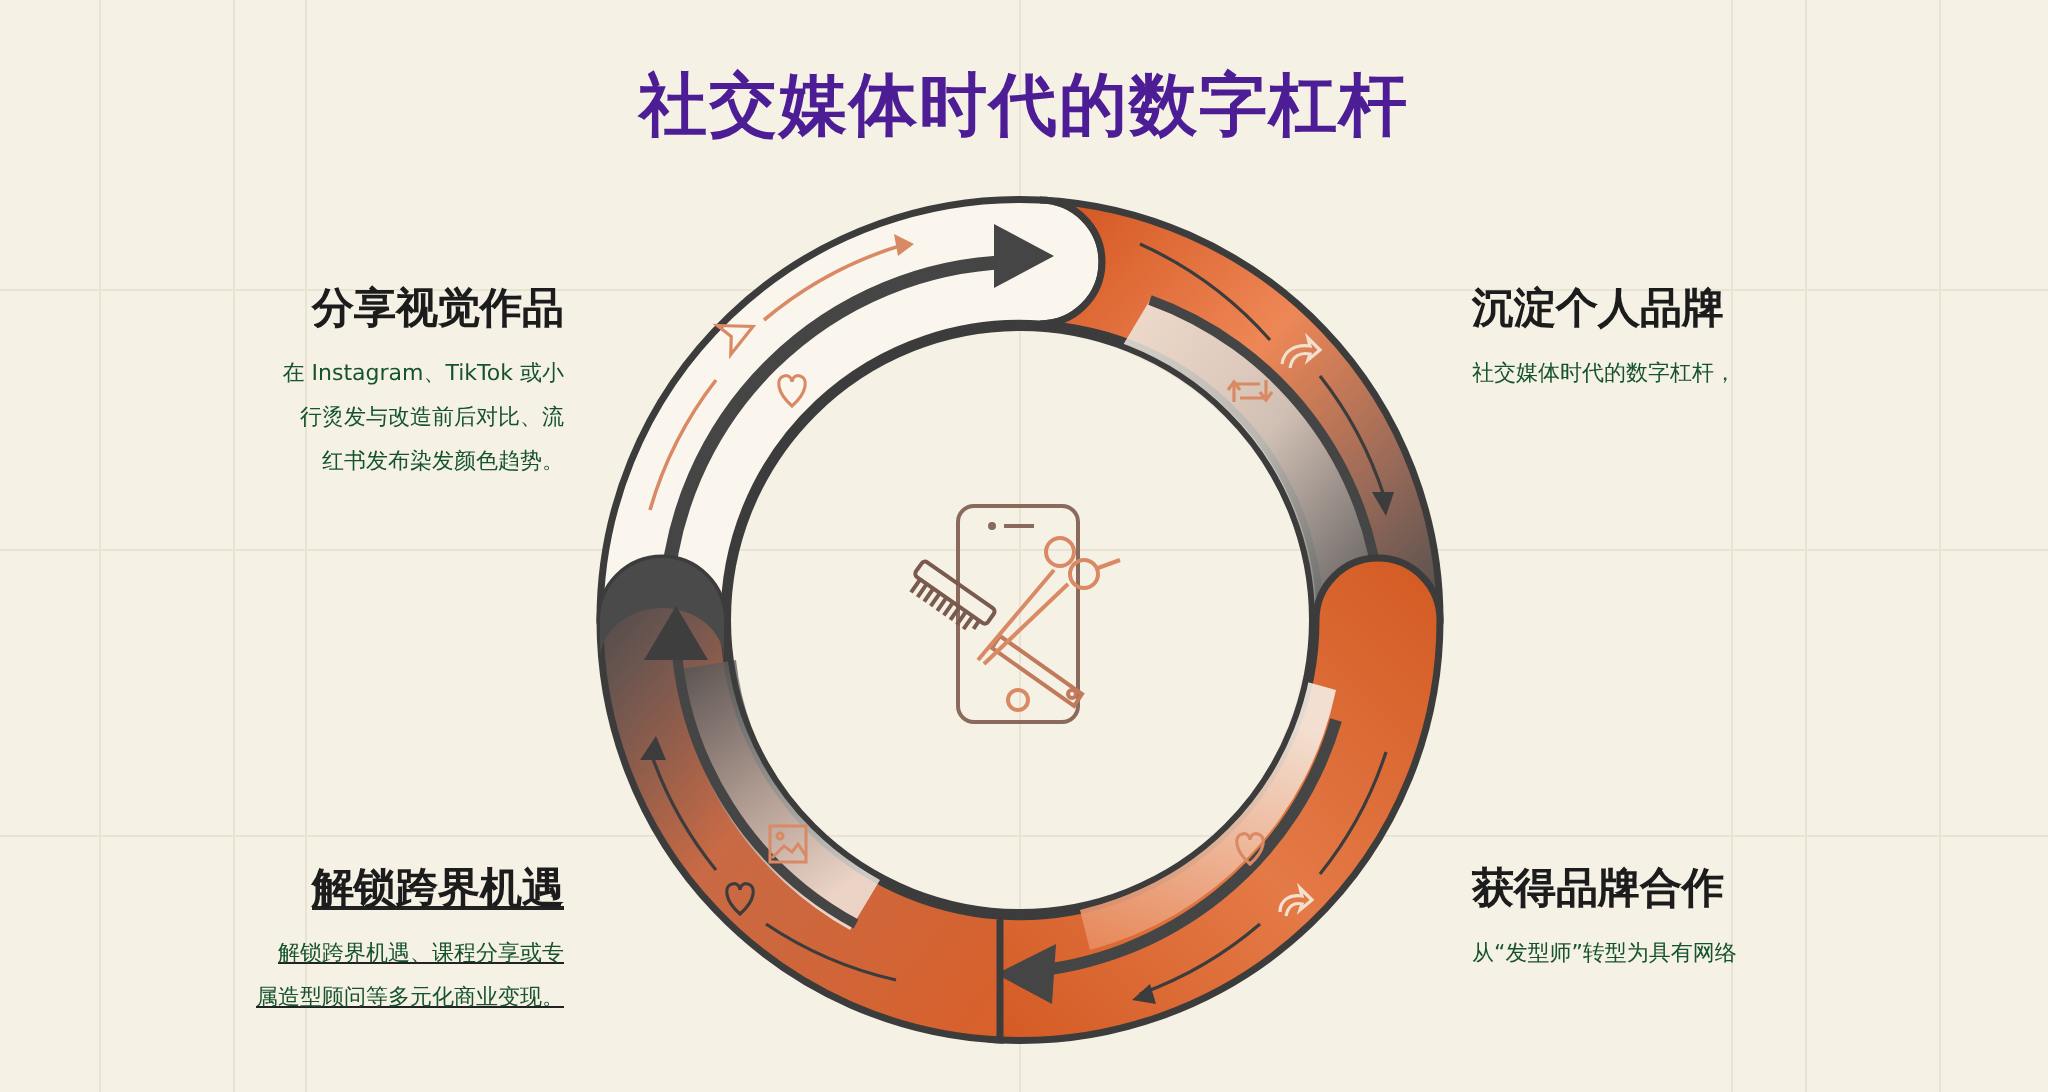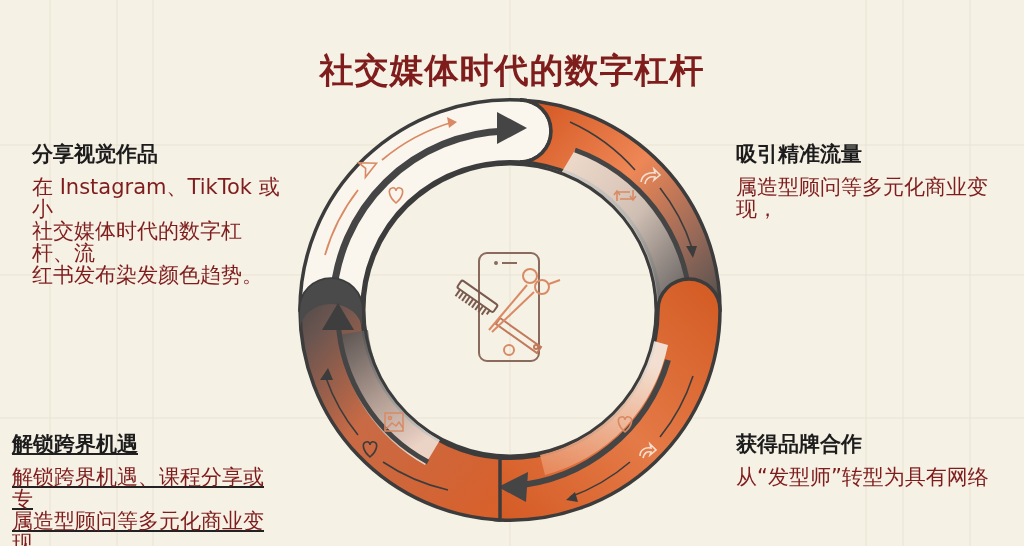--- a/index.html
+++ b/index.html
@@ -6,26 +6,26 @@
   body {
     width: 1024px; height: 546px; overflow: hidden; position: relative;
     background: #f6f1e5;
     font-family: "DejaVu Sans", "Liberation Sans", sans-serif;
     color: #222;
   }
   .grid { position: absolute; inset: 0; pointer-events: none; }
   .title {
     position: absolute; left: 0; right: 0; top: 30px; text-align: center;
     font-family: "DejaVu Serif", "Liberation Serif", serif;
-    font-weight: bold; font-size: 34px; color: #7f1d1d; letter-spacing: 1px; margin-top: 18px;
+    font-weight: bold; font-size: 34px; color: #4c1d95; letter-spacing: 1px;
   }
   .block { position: absolute; }
   .block h3 { margin: 0 0 8px 0; font-size: 21px; font-weight: bold; color: #1c1c1c; }
-  .block p { margin: 0; font-size: 21px; line-height: 22px; color: #7f1d1d; }
-  .left { }
+  .block p { margin: 0; font-size: 11px; line-height: 22px; color: #14532d; }
+  .left { text-align: right; }
   .left-top { right: 742px; top: 140px; width: 250px; }
   .left-bot { right: 742px; top: 430px; width: 270px; text-decoration: underline; }
   .right-top { left: 736px; top: 140px; width: 270px; }
   .right-bot { left: 736px; top: 430px; width: 270px; }
   svg.ring { position: absolute; left: 0; top: 0; }
 </style>
 </head>
 <body>
 
 <svg class="grid" width="1024" height="546">
@@ -188,29 +188,29 @@
       <circle cx="542" cy="287" r="7"></circle>
       <path d="M 549 284 L 560 280"></path>
     </g>
   </g>
 </svg>
 
 <div class="block left left-top">
   <h3>分享视觉作品</h3>
   <p>
     <span>在 Instagram、TikTok 或小</span><br>
-    <span>社交媒体时代的数字杠杆、流</span><br>
+    <span>行烫发与改造前后对比、流</span><br>
     <span>红书发布染发颜色趋势。</span>
   </p>
 </div>
 
 <div class="block right-top">
-  <h3>吸引精准流量</h3>
-  <p>
-    <span>属造型顾问等多元化商业变现，</span><br>
+  <h3>沉淀个人品牌</h3>
+  <p>
+    <span>社交媒体时代的数字杠杆，</span><br>
   </p>
 </div>
 
 <div class="block right-bot">
   <h3>获得品牌合作</h3>
   <p>
     <span>从“发型师”转型为具有网络</span><br>
   </p>
 </div>
 

